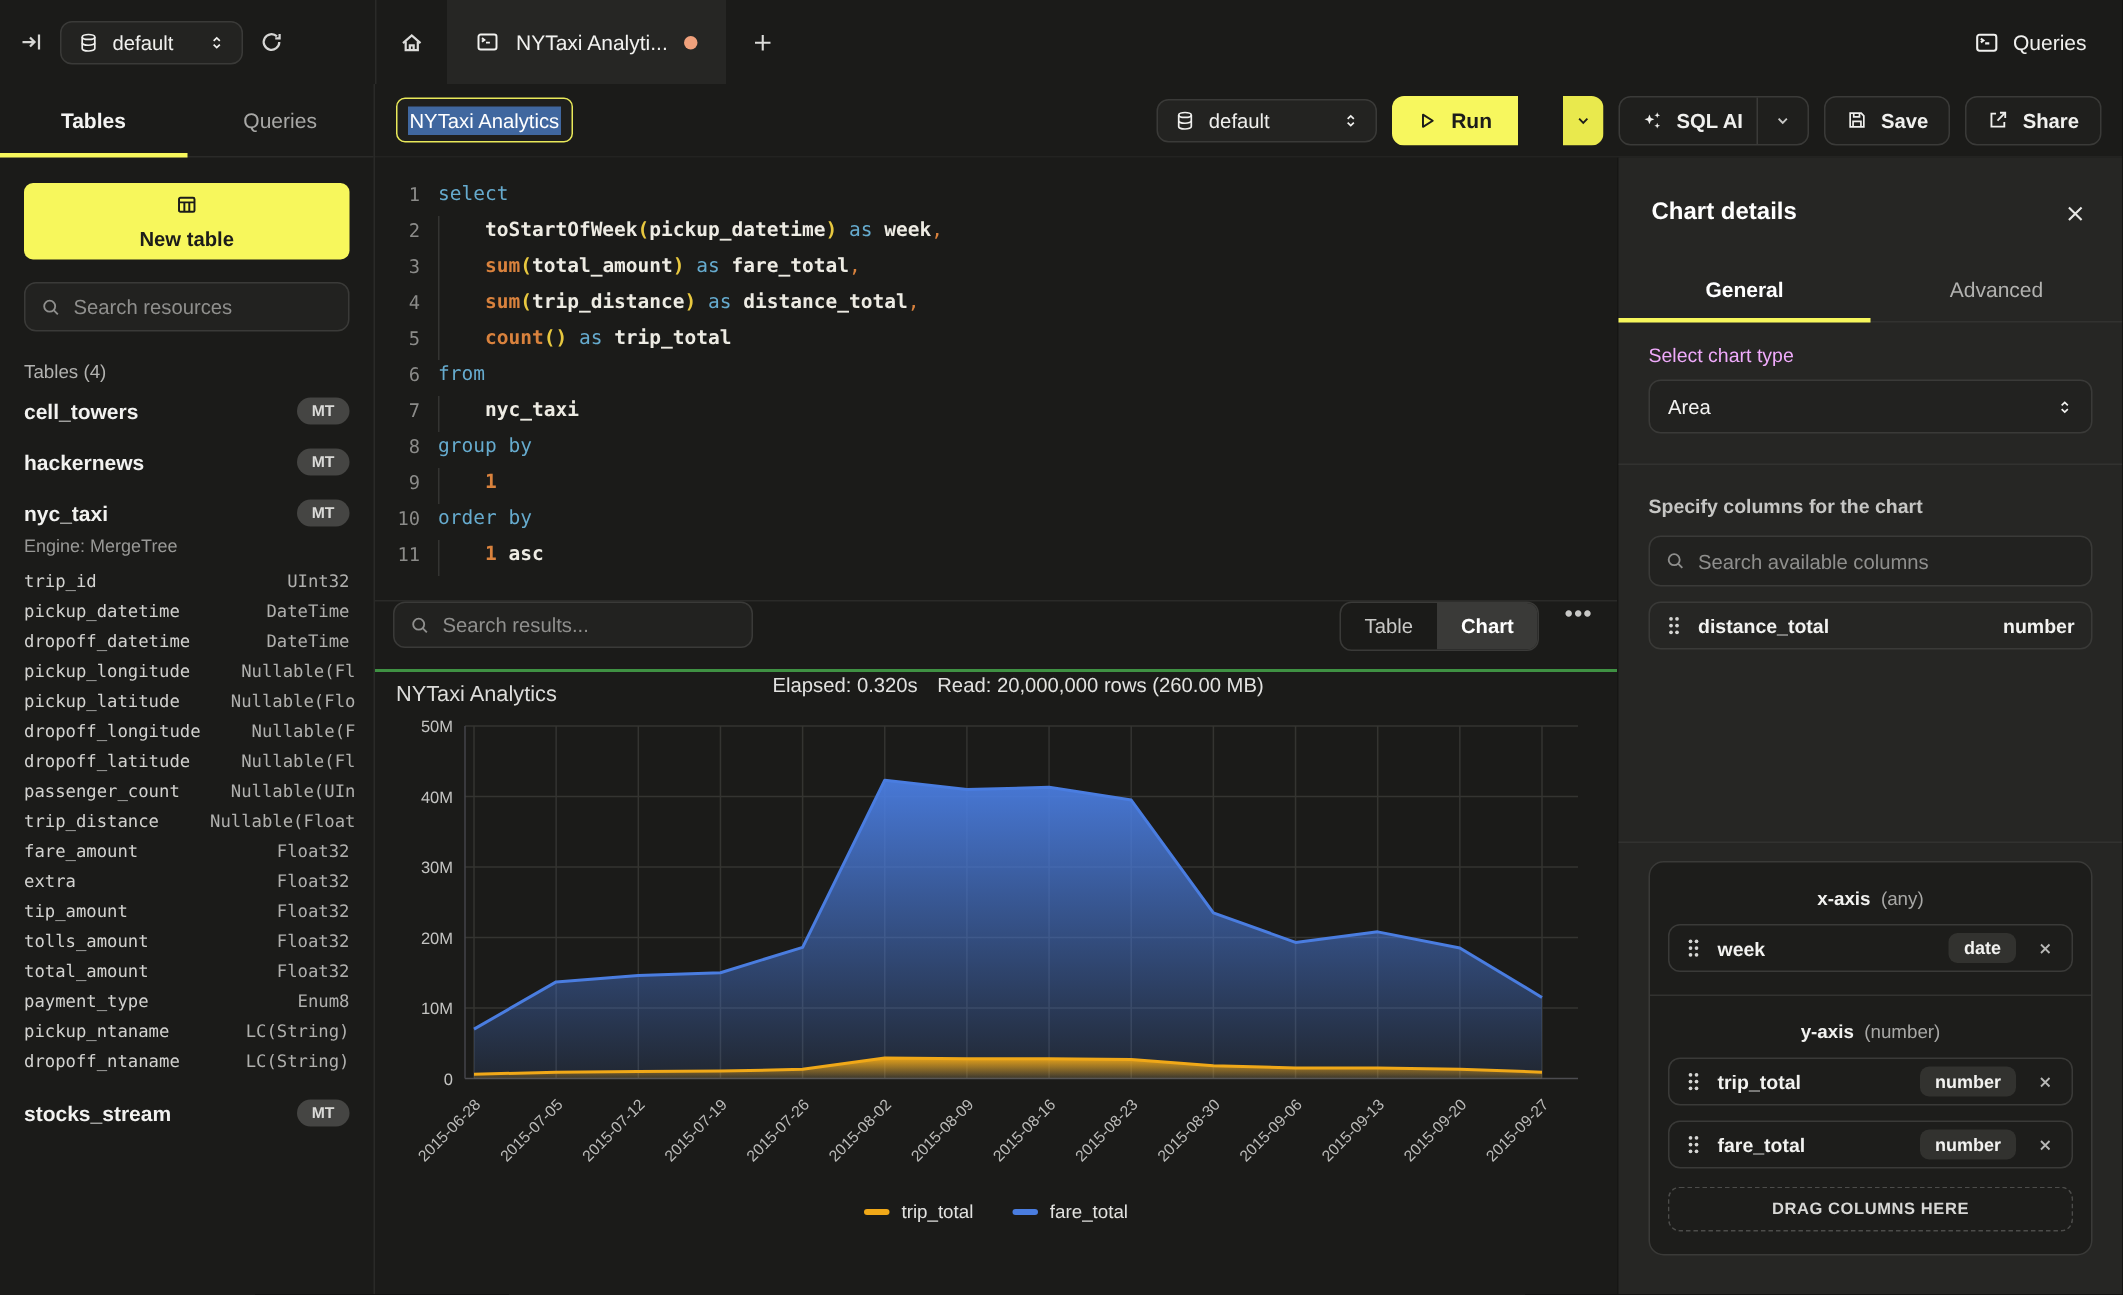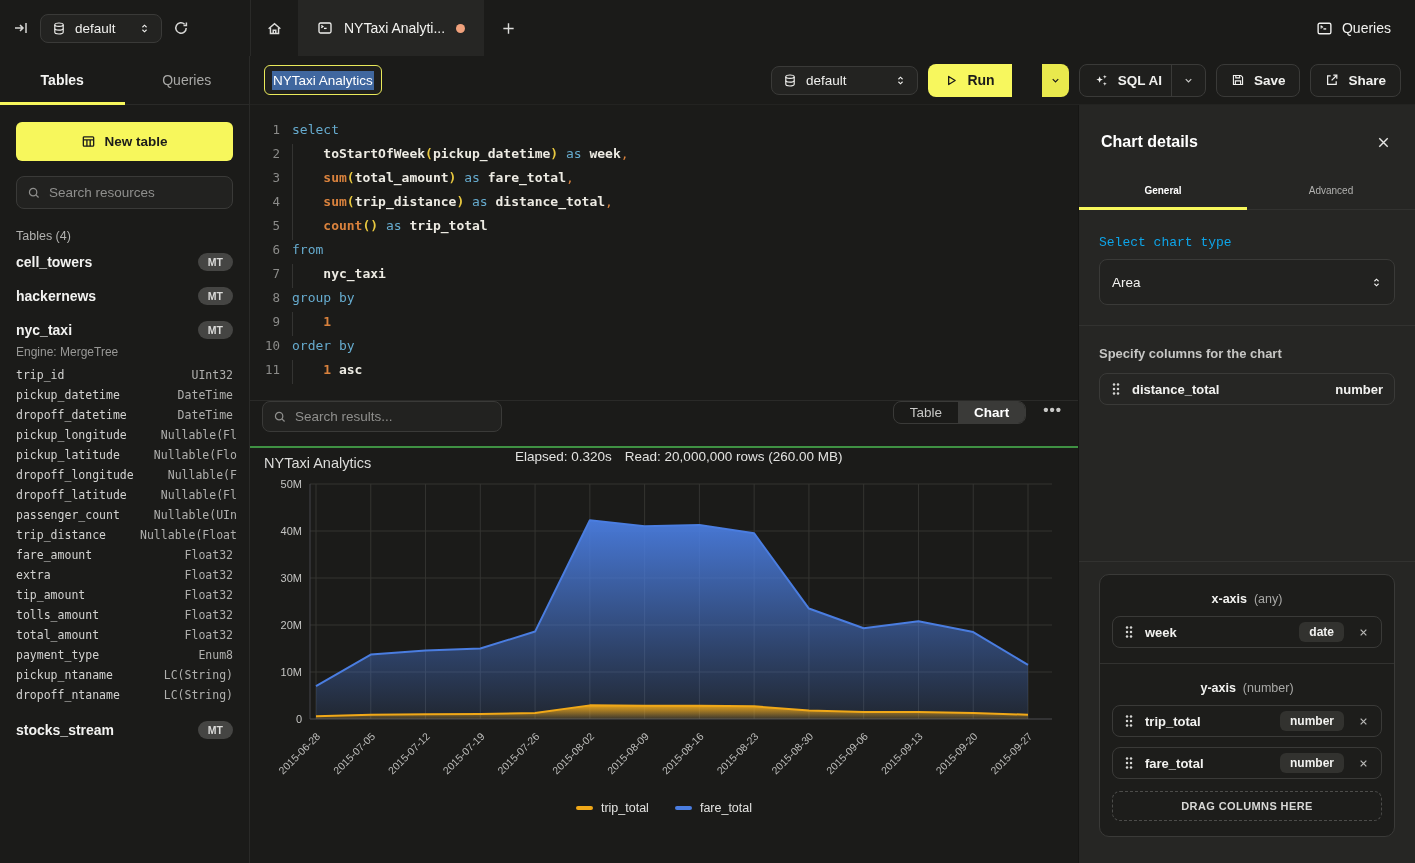--- a/index.html
+++ b/index.html
@@ -28,22 +28,22 @@
   
   .body { flex:1; display:flex; min-height:0; }
 
   
   .sidebar { width:250px; flex:none; border-right:1px solid #2a2a28; display:flex; flex-direction:column; }
   .side-tabs { height:49px; flex:none; display:flex; border-bottom:1px solid #2a2a28; }
   .side-tab { flex:1; background:none; border:none; font-size:14px; color:#a8a8a6; position:relative; }
   .side-tab.active { color:#f4f4f2; font-weight:700; }
   .side-tab.active::after { content:""; position:absolute; left:0; right:0; bottom:-1px; height:3px; background:#f7f75c; }
   .side-content { padding:17px 16px 0; flex:1; overflow:hidden; }
-  .new-table { width:100%; height:39px; background:#f7f75c; color:#1c1c1a; font-weight:700; font-size:13.5px;
-               border:none; border-radius:6px; display:flex; align-items:center; justify-content:center; gap:8px; }
+  .new-table { width:100%; height:51px; background:#f7f75c; color:#1c1c1a; font-weight:700; font-size:13.5px;
+               border:none; border-radius:6px; display:flex; align-items:center; justify-content:center; gap:8px;flex-direction:column; }
   .search-box { margin-top:15px; height:33px; display:flex; align-items:center; gap:8px; background:#222220;
                 border:1px solid #3a3a38; border-radius:8px; padding:0 10px; color:#8f8f8d; }
   .search-box input { background:none; border:none; outline:none; color:#e8e8e6; font-size:13.5px; width:100%; }
   .search-box input::placeholder { color:#8f8f8d; }
   .tables-header { margin:20px 0 2px; font-size:12.5px; color:#b2b2b0; }
   .table-row { display:flex; align-items:center; justify-content:space-between; padding:8px 0; cursor:pointer; }
   .table-row .tname { font-size:14px; font-weight:700; color:#f2f2f0; }
   .badge { background:#454543; color:#dadad8; font-size:10.5px; font-weight:700; padding:3px 10px; border-radius:10px; }
   .engine-line { font-size:12px; color:#989896; margin:-2px 0 6px; }
   .columns { margin:4px 0 8px; font-family:"DejaVu Sans Mono",monospace; }
@@ -82,46 +82,46 @@
   .pa { color:#e8c83f; font-weight:700; }
   .id { color:#edebe3; font-weight:700; }
   .nu { color:#d9823d; font-weight:700; }
   .pu { color:#d9823d; }
   .pl { color:#edebe3; }
 
   
   .results-bar { height:46px; flex:none; border-top:1px solid #2a2a28; display:flex; align-items:flex-start; gap:13px; padding:0 12px; }
   .results-search { width:240px; height:31px; margin-top:0; }
   .stat { font-size:13.5px; color:#e2e2e0; white-space:nowrap;margin-top:48px; }
-  .toggle { margin-left:auto; display:flex; align-items:stretch; border:1px solid #3a3a38; border-radius:8px; overflow:hidden; height:23px; }
+  .toggle { margin-left:auto; display:flex; align-items:stretch; border:1px solid #3a3a38; border-radius:8px; overflow:hidden; height:33px; }
   .seg { padding:0 16px; display:flex; align-items:center; font-size:13.5px; color:#c8c8c6; background:transparent; border:none; }
   .seg.active { background:#3a3a38; color:#ffffff; font-weight:700; }
   .dots-btn { background:none; border:none; color:#c8c8c6; font-weight:700; font-size:15px; letter-spacing:1px; padding:0 4px; }
 
   .green-divider { height:2px; flex:none; background:#3f9143; }
 
   
   .chart-section { flex:1; min-height:0; padding:5px 10px 0; display:flex; flex-direction:column; }
   .chart-title { font-size:14.5px; color:#dcdcda; margin:2px 0 3px 4px; }
   .legend { display:flex; justify-content:center; gap:26px; margin-top:1px; }
   .legend-item { display:flex; align-items:center; gap:8px; font-size:12.5px; color:#e2e2e0; cursor:pointer; }
   .swatch { width:17px; height:4px; border-radius:2px; }
 
   
   .rightpanel { width:337px; flex:none; background:#262624; border-left:1px solid #161614; display:flex; flex-direction:column; }
   .panel-header { display:flex; align-items:center; justify-content:space-between; padding:28px 24px 22px 22px; }
   .panel-header .ttl { font-size:16px; font-weight:700; color:#ffffff; }
   .panel-close { background:none; border:none; color:#e8e8e6; display:flex; }
   .panel-tabs { display:flex; border-bottom:1px solid #323230; }
-  .panel-tab { flex:1; background:none; border:none; padding:12px 0 13px; font-size:10px; color:#b2b2b0; position:relative; }
+  .panel-tab { flex:1; background:none; border:none; padding:12px 0 13px; font-size:14px; color:#b2b2b0; position:relative; }
   .panel-tab.active { color:#ffffff; font-weight:700; }
   .panel-tab.active::after { content:""; position:absolute; left:0; right:0; bottom:-1px; height:3px; background:#f7f75c; }
   .panel-body { flex:1; min-height:0; display:flex; flex-direction:column; padding:0 20px; }
-  .field-label { font-size:13px; color:#0ea5e9; margin:25px 0 9px;font-family:Liberation Mono, monospace; }
-  .select-box { height:46px; border:1px solid #3a3a38; background:#222220; border-radius:8px; display:flex;
+  .field-label { font-size:13px; color:#f0abfc; margin:14px 0 9px; }
+  .select-box { height:36px; border:1px solid #3a3a38; background:#222220; border-radius:8px; display:flex;
                 align-items:center; justify-content:space-between; padding:0 12px; font-size:13.5px; color:#f2f2f0; cursor:pointer; }
   .panel-divider { height:1px; flex:none; background:#323230; margin:20px -20px 0; }
   .cols-label { font-size:13px; font-weight:700; color:#c6c6c4; margin:20px 0 2px; }
   .panel-search { margin-top:10px; height:34px; }
   .chip { height:32px; flex:none; border:1px solid #3a3a38; border-radius:8px; display:flex; align-items:center;
           gap:11px; padding:0 11px; font-size:13px; font-weight:700; color:#f2f2f0; margin-top:10px; background:transparent; }
   .chip .grip { color:#d6d6d4; display:flex; cursor:grab; }
   .chip .cname { white-space:nowrap; }
   .chip .type-plain { margin-left:auto; font-weight:700; color:#f2f2f0; }
   .chip .pill { margin-left:auto; background:#32322f; border-radius:6px; padding:3px 10px; font-size:12px; font-weight:700; }
@@ -569,20 +569,29 @@
             <div class="select-box">
               <span>Area</span>
               <span>
                 <svg width="11" height="13" viewBox="0 0 16 16" fill="none" stroke="currentColor" stroke-width="1.6">
                     <path d="M5 6.2 8 3.2l3 3M5 9.8l3 3 3-3"></path>
                   </svg>
               </span>
             </div>
             <div class="panel-divider"></div>
             <div class="cols-label">Specify columns for the chart</div>
+            <div class="search-box panel-search">
+              <span>
+                <svg width="14" height="14" viewBox="0 0 16 16" fill="none" stroke="currentColor" stroke-width="1.4">
+                    <circle cx="7" cy="7" r="4.2"></circle>
+                    <path d="m10.2 10.2 3 3"></path>
+                  </svg>
+              </span>
+              <input placeholder="Search available columns" style="">
+            </div>
             <div id="available-cols">
                 <div class="chip">
                   <span class="grip">
                     <svg width="10" height="14" viewBox="0 0 10 14" fill="currentColor">
                       <circle cx="3" cy="2.5" r="1.25"></circle>
                       <circle cx="7" cy="2.5" r="1.25"></circle>
                       <circle cx="3" cy="7" r="1.25"></circle>
                       <circle cx="7" cy="7" r="1.25"></circle>
                       <circle cx="3" cy="11.5" r="1.25"></circle>
                       <circle cx="7" cy="11.5" r="1.25"></circle>

